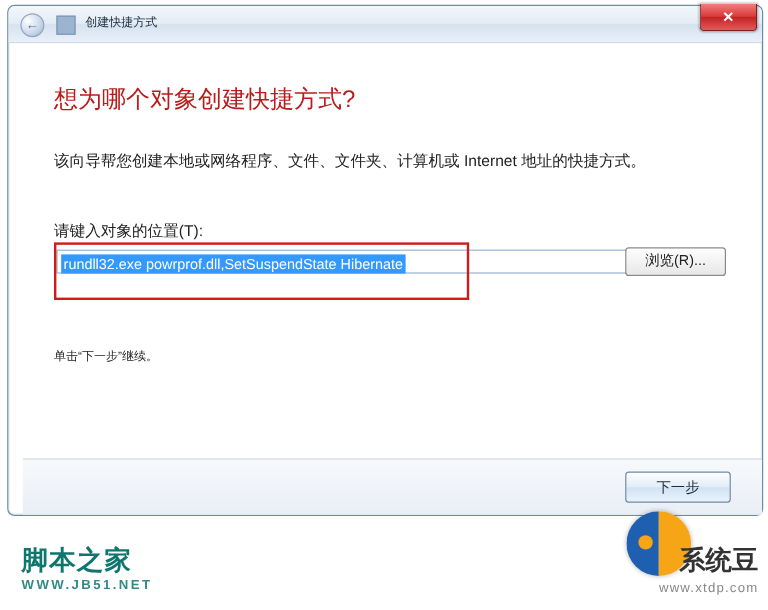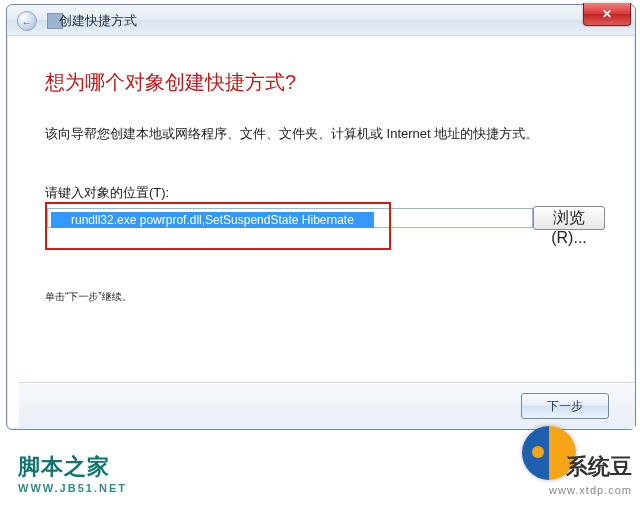--- a/index.html
+++ b/index.html
@@ -4,34 +4,34 @@
 <style>
   html,body{margin:0;padding:0;width:640px;height:508px;font-family:"Microsoft YaHei","Segoe UI",Tahoma,sans-serif;font-size:12px;overflow:hidden;background:#fff}
   .page{position:relative;width:640px;height:508px;background:#fff}
   
   .win{position:absolute;left:6px;top:4px;width:628px;height:424px;border:1px solid #6f8aa8;border-radius:6px;background:#fff;box-shadow:0 0 0 1px #dfe9f5 inset}
   .titlebar{position:relative;height:30px;border-bottom:1px solid #cfd8e2;border-radius:6px 6px 0 0;
     background:linear-gradient(#f3f7fb,#e4ecf5 48%,#d6e2ef 52%,#e9f1fa)}
   .titlebar .back{position:absolute;left:10px;top:6px;width:18px;height:18px;border-radius:50%;
     background:radial-gradient(circle at 30% 30%,#fff,#c9d7e8 60%,#9cb4cf);border:1px solid #8fa7c0;display:flex;align-items:center;justify-content:center;color:#4b6d90;font-size:11px}
   .titlebar .ticon{position:absolute;left:40px;top:8px;width:14px;height:14px;background:#9cb4cf;border:1px solid #7c97b5}
-  .titlebar .title{position:absolute;left:52px;top:7px;color:#1c2c3d;font-size:13px}
+  .titlebar .title{position:absolute;left:64px;top:7px;color:#1c2c3d;font-size:10px}
   .closebtn{position:absolute;right:4px;top:-2px;width:46px;height:22px;border:1px solid #7a2020;border-top:none;border-radius:0 0 4px 4px;
     background:linear-gradient(#f08080,#d93a3a 48%,#c42323 52%,#e05a5a);color:#fff;display:flex;align-items:center;justify-content:center;font-size:12px;font-weight:bold;box-shadow:0 0 2px rgba(0,0,0,.4)}
   
   .panel{position:absolute;left:10px;top:46px;right:10px;bottom:54px;background:#fff}
   .heading{color:#b91c1c;font-size:20px;margin:18px 0 0 28px}
   .desc{color:#222;font-size:13px;margin:28px 28px 0 28px;line-height:1.5}
   .fieldlbl{color:#222;font-size:13px;margin:40px 0 4px 28px}
   .fieldrow{position:relative;margin:2px 0 0 28px;height:48px}
   .redbox{position:absolute;left:0;top:-4px;width:342px;height:44px;border:2px solid #d11a1a;pointer-events:none}
   .locinput{position:absolute;left:2px;top:2px;width:486px;height:20px;border:1px solid #9cb4cf;background:#fff;box-sizing:border-box}
-  .sel{position:absolute;left:3px;top:3px;height:16px;line-height:16px;padding:0 20px;background:#3399ff;color:#fff;font-family:Tahoma,sans-serif;font-size:12px;white-space:nowrap}
-  .browse{position:absolute;right:20px;top:0;width:72px;height:24px;border:1px solid #8a8a8a;border-radius:3px;
-    background:linear-gradient(#fefefe,#e7e7e7);font-size:16px;color:#222}
+  .sel{position:absolute;left:3px;top:3px;height:16px;line-height:16px;padding:0 2px;background:#3399ff;color:#fff;font-family:Tahoma,sans-serif;font-size:12px;white-space:nowrap}
+  .browse{position:absolute;right:20px;top:0;width:84px;height:24px;border:1px solid #8a8a8a;border-radius:3px;
+    background:linear-gradient(#fefefe,#e7e7e7);font-size:12px;color:#222}
   .cont{color:#222;font-size:10px;margin:36px 0 0 28px}
   
   .footer{position:absolute;left:12px;right:0;bottom:0;height:46px;border-top:1px solid #cfd8e2;
     background:linear-gradient(#f7f9fc,#e9eef5)}
   .nextbtn{position:absolute;right:26px;top:10px;width:88px;height:26px;border:1px solid #6f8aa8;border-radius:3px;
     background:linear-gradient(#fdfefe,#e3edf7 48%,#d2e2f3 52%,#eaf3fc);font-size:12px;color:#1c2c3d}
   
   .circle{position:absolute;right:64px;bottom:28px;width:54px;height:54px;border-radius:50%;overflow:hidden;box-shadow:0 0 4px rgba(0,0,0,.3)}
   .circle .l{position:absolute;left:0;top:0;width:50%;height:100%;background:#1f5fb0}
   .circle .r{position:absolute;right:0;top:0;width:50%;height:100%;background:#f5a516}

